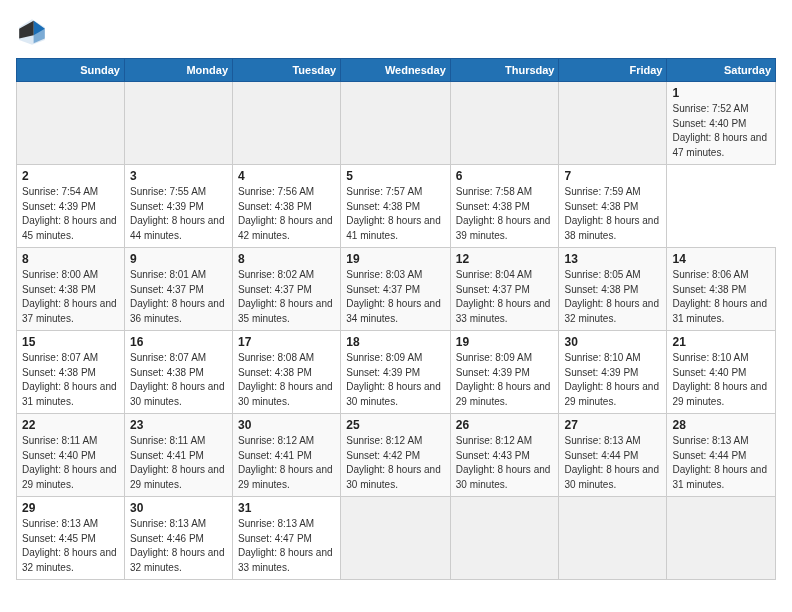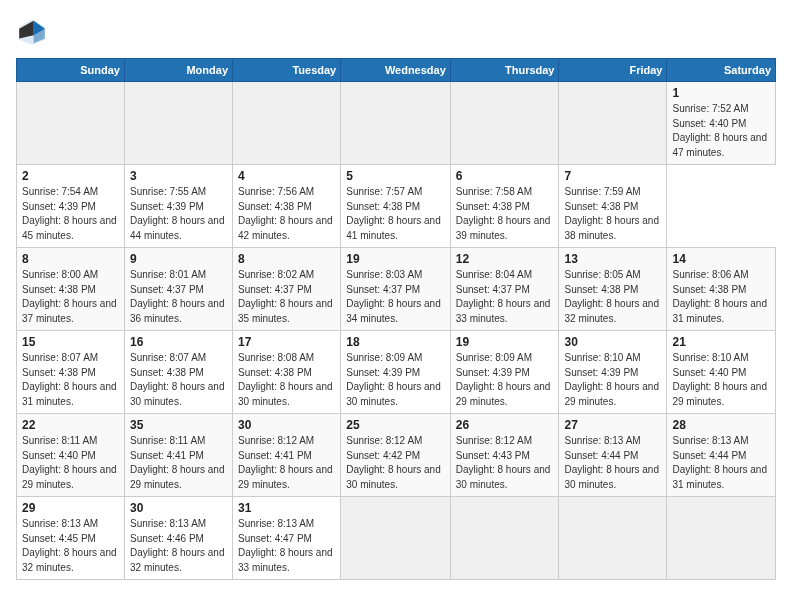--- a/index.html
+++ b/index.html
@@ -229,21 +229,21 @@
             <span class="day-num">21</span>
             <div class="day-info">Sunrise: 8:10 AM<br>Sunset: 4:40 PM<br>Daylight: 8 hours and 29 minutes.</div>
           </td>
         </tr>
         <tr>
           <td>
             <span class="day-num">22</span>
             <div class="day-info">Sunrise: 8:11 AM<br>Sunset: 4:40 PM<br>Daylight: 8 hours and 29 minutes.</div>
           </td>
           <td>
-            <span class="day-num">35</span>
+            <span class="day-num">23</span>
             <div class="day-info">Sunrise: 8:11 AM<br>Sunset: 4:41 PM<br>Daylight: 8 hours and 29 minutes.</div>
           </td>
           <td>
             <span class="day-num">30</span>
             <div class="day-info">Sunrise: 8:12 AM<br>Sunset: 4:41 PM<br>Daylight: 8 hours and 29 minutes.</div>
           </td>
           <td>
             <span class="day-num">25</span>
             <div class="day-info">Sunrise: 8:12 AM<br>Sunset: 4:42 PM<br>Daylight: 8 hours and 30 minutes.</div>
           </td>

